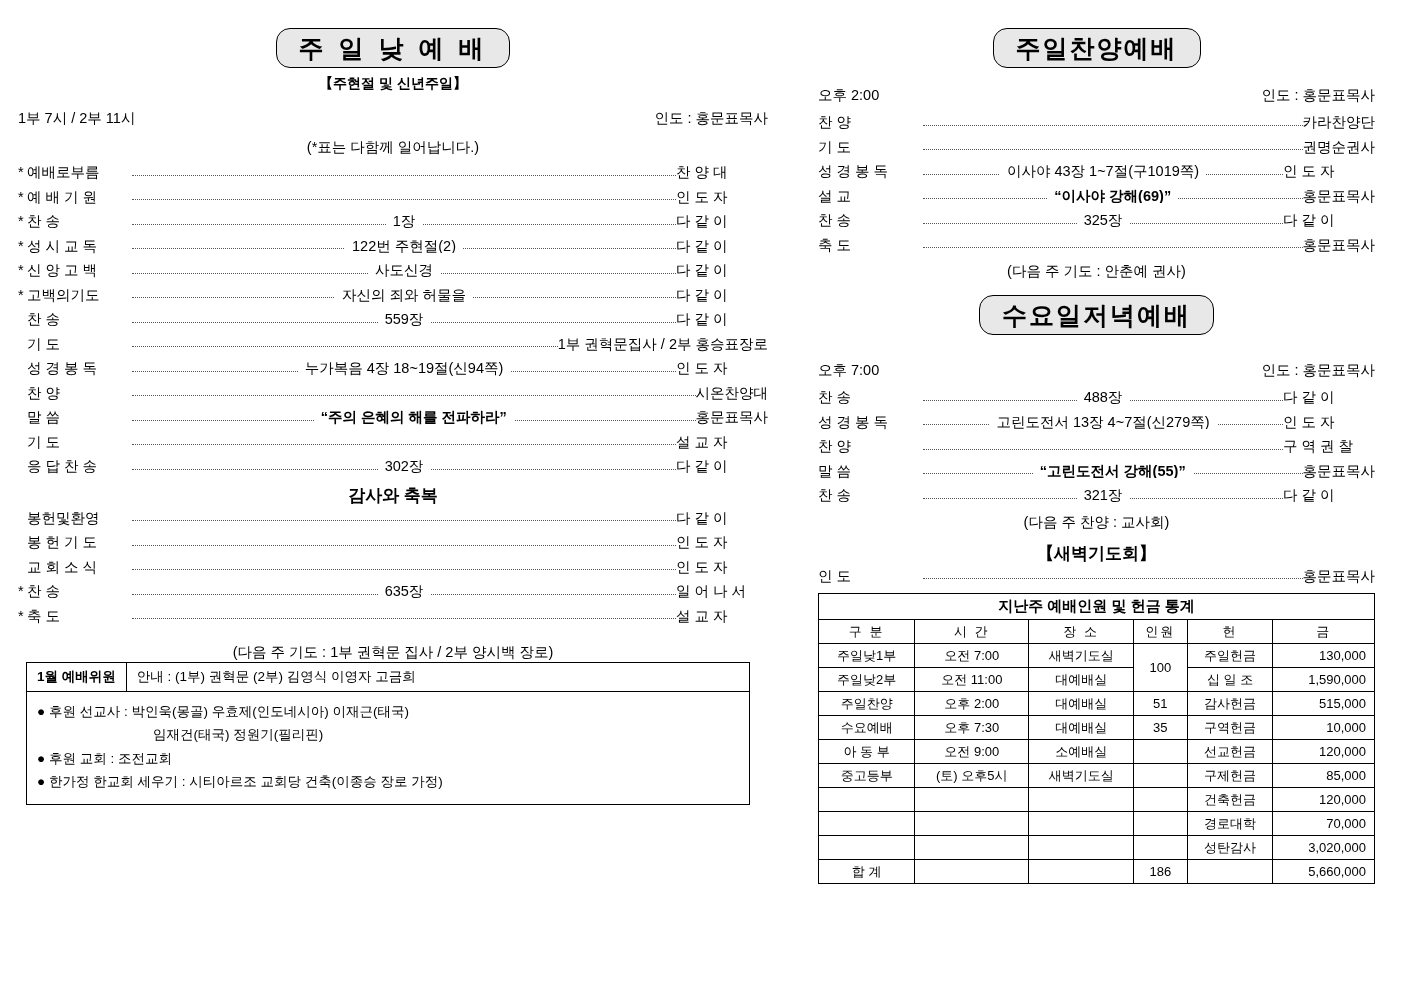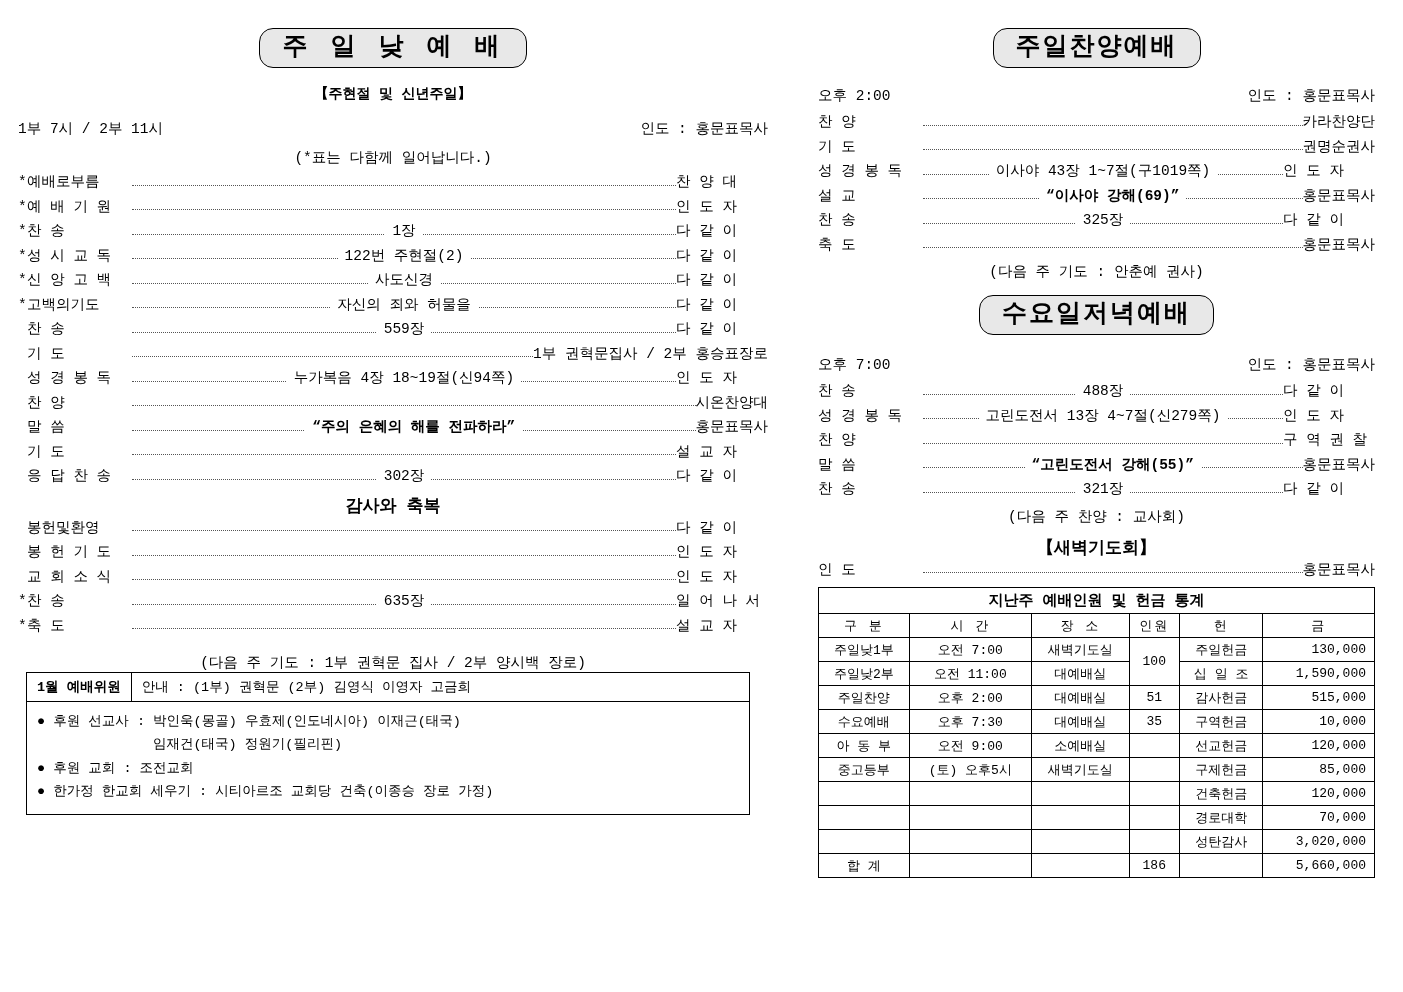--- a/index.html
+++ b/index.html
@@ -4,39 +4,39 @@
 <style>
   html,body{margin:0;padding:0;}
   body{
     width:1403px;height:992px;
     background:#ffffff;
     font-family:"Liberation Sans", sans-serif;
     color:#000;
     position:relative;
     overflow:hidden;
   }
-  .page{position:relative;width:1403px;height:992px;font-family:Liberation Mono, monospace;}
+  .page{position:relative;width:1403px;height:992px;}
   .col-left{position:absolute;left:0;top:0;width:790px;height:992px;}
   .col-right{position:absolute;left:800px;top:0;width:603px;height:992px;}
 
   
   .pill{
     display:inline-block;
     border:1.5px solid #000;
     border-radius:14px;
     background:#e8e8e8;
     padding:4px 22px;
     font-size:25px;
     font-weight:bold;
     letter-spacing:4px;
     line-height:1.2;
   }
   .pill-wrap{text-align:center;}
   .subtitle{
-    text-align:center;font-size:14px;font-weight:bold;margin-top:17px;
+    text-align:center;font-size:14px;font-weight:bold;margin-top:7px;
   }
   .center-note{text-align:center;font-size:14.5px;}
   .section-head{
     text-align:center;font-size:17px;font-weight:bold;margin:9px 0 4px 0;
   }
 
   
   .row{
     display:flex;align-items:flex-end;
     font-size:14.5px;
@@ -310,21 +310,21 @@
           <span class="r-right free">홍문표목사</span>
         </div>
     </div>
 
     <div class="center-note" style="margin-top:8px;">(다음 주 기도 : 안춘예 권사)</div>
 
     <div class="pill-wrap" style="margin-top:14px;">
       <span class="pill" style="letter-spacing:2px;">수요일저녁예배</span>
     </div>
 
-    <div class="lead-line" style="margin-top:20px;">
+    <div class="lead-line" style="margin-top:26px;">
       <span class="left">오후 7:00</span>
       <span class="right">인도 : 홍문표목사</span>
     </div>
 
     <div>
       <div class="row">
           <span class="r-label">찬     송</span>
           <span class="r-mid"><span class="dots"></span><span class="mtext">488장</span></span>
           <span class="r-right">다  같  이</span>
         </div>

